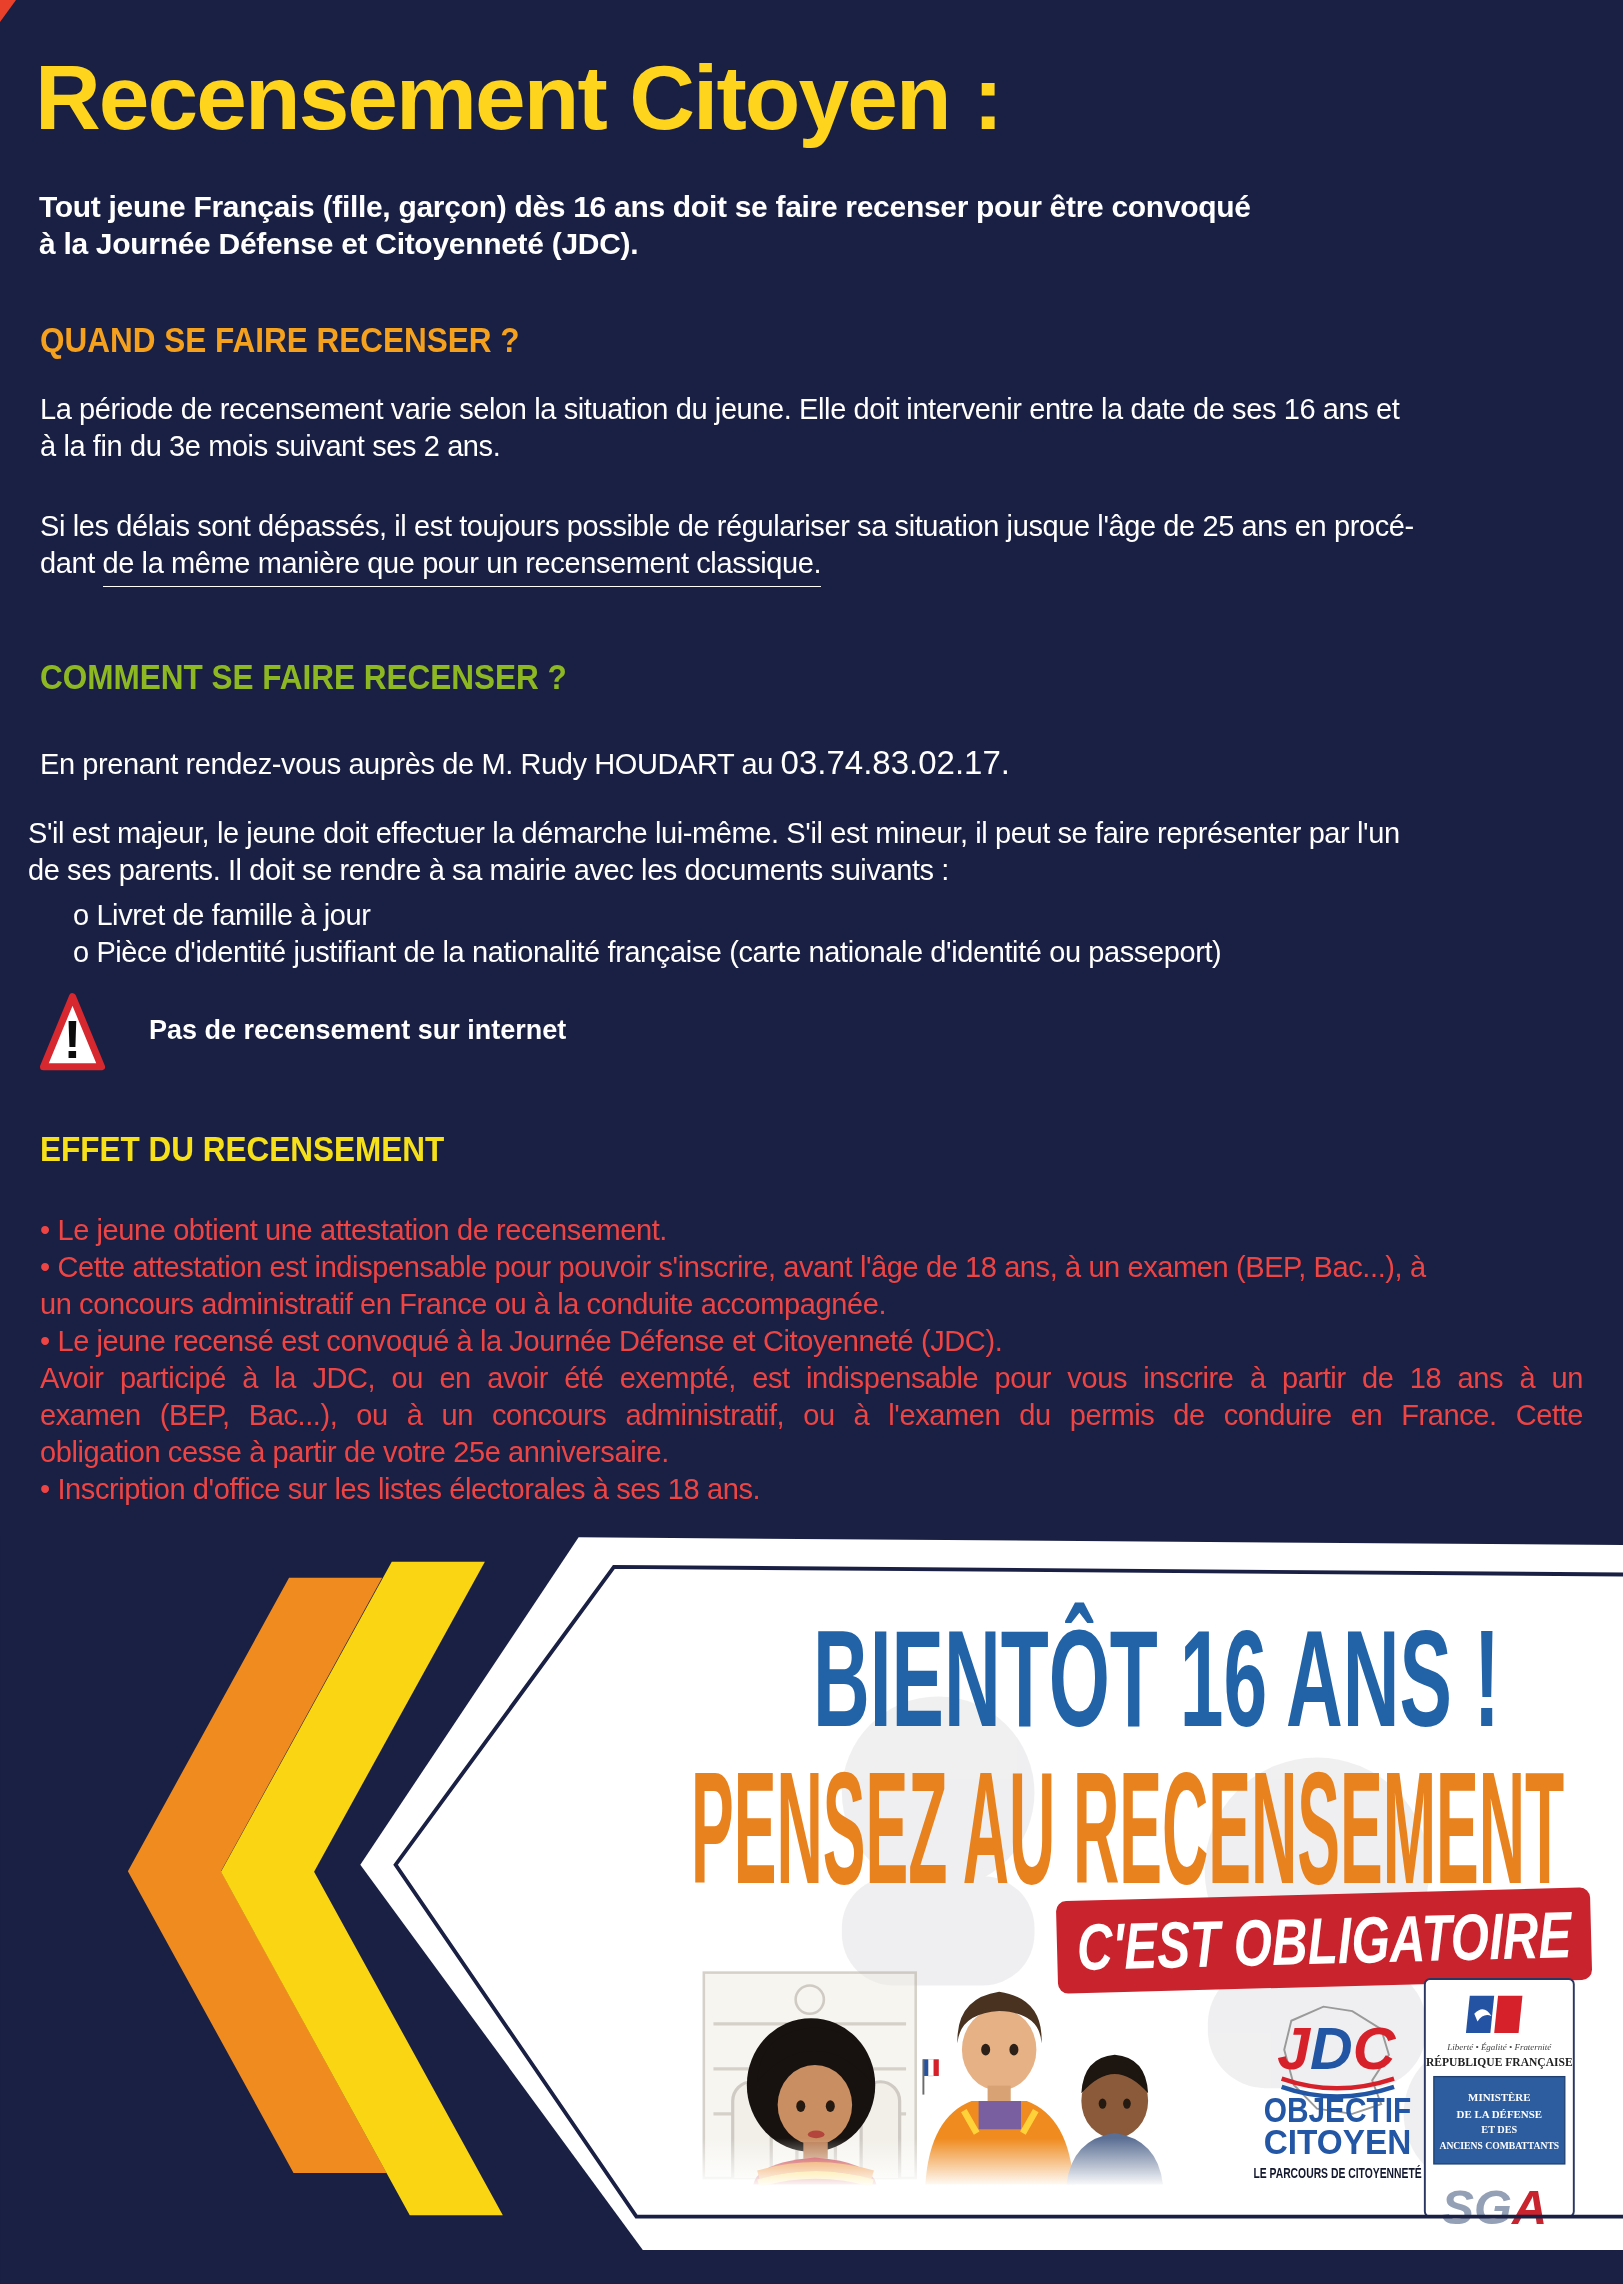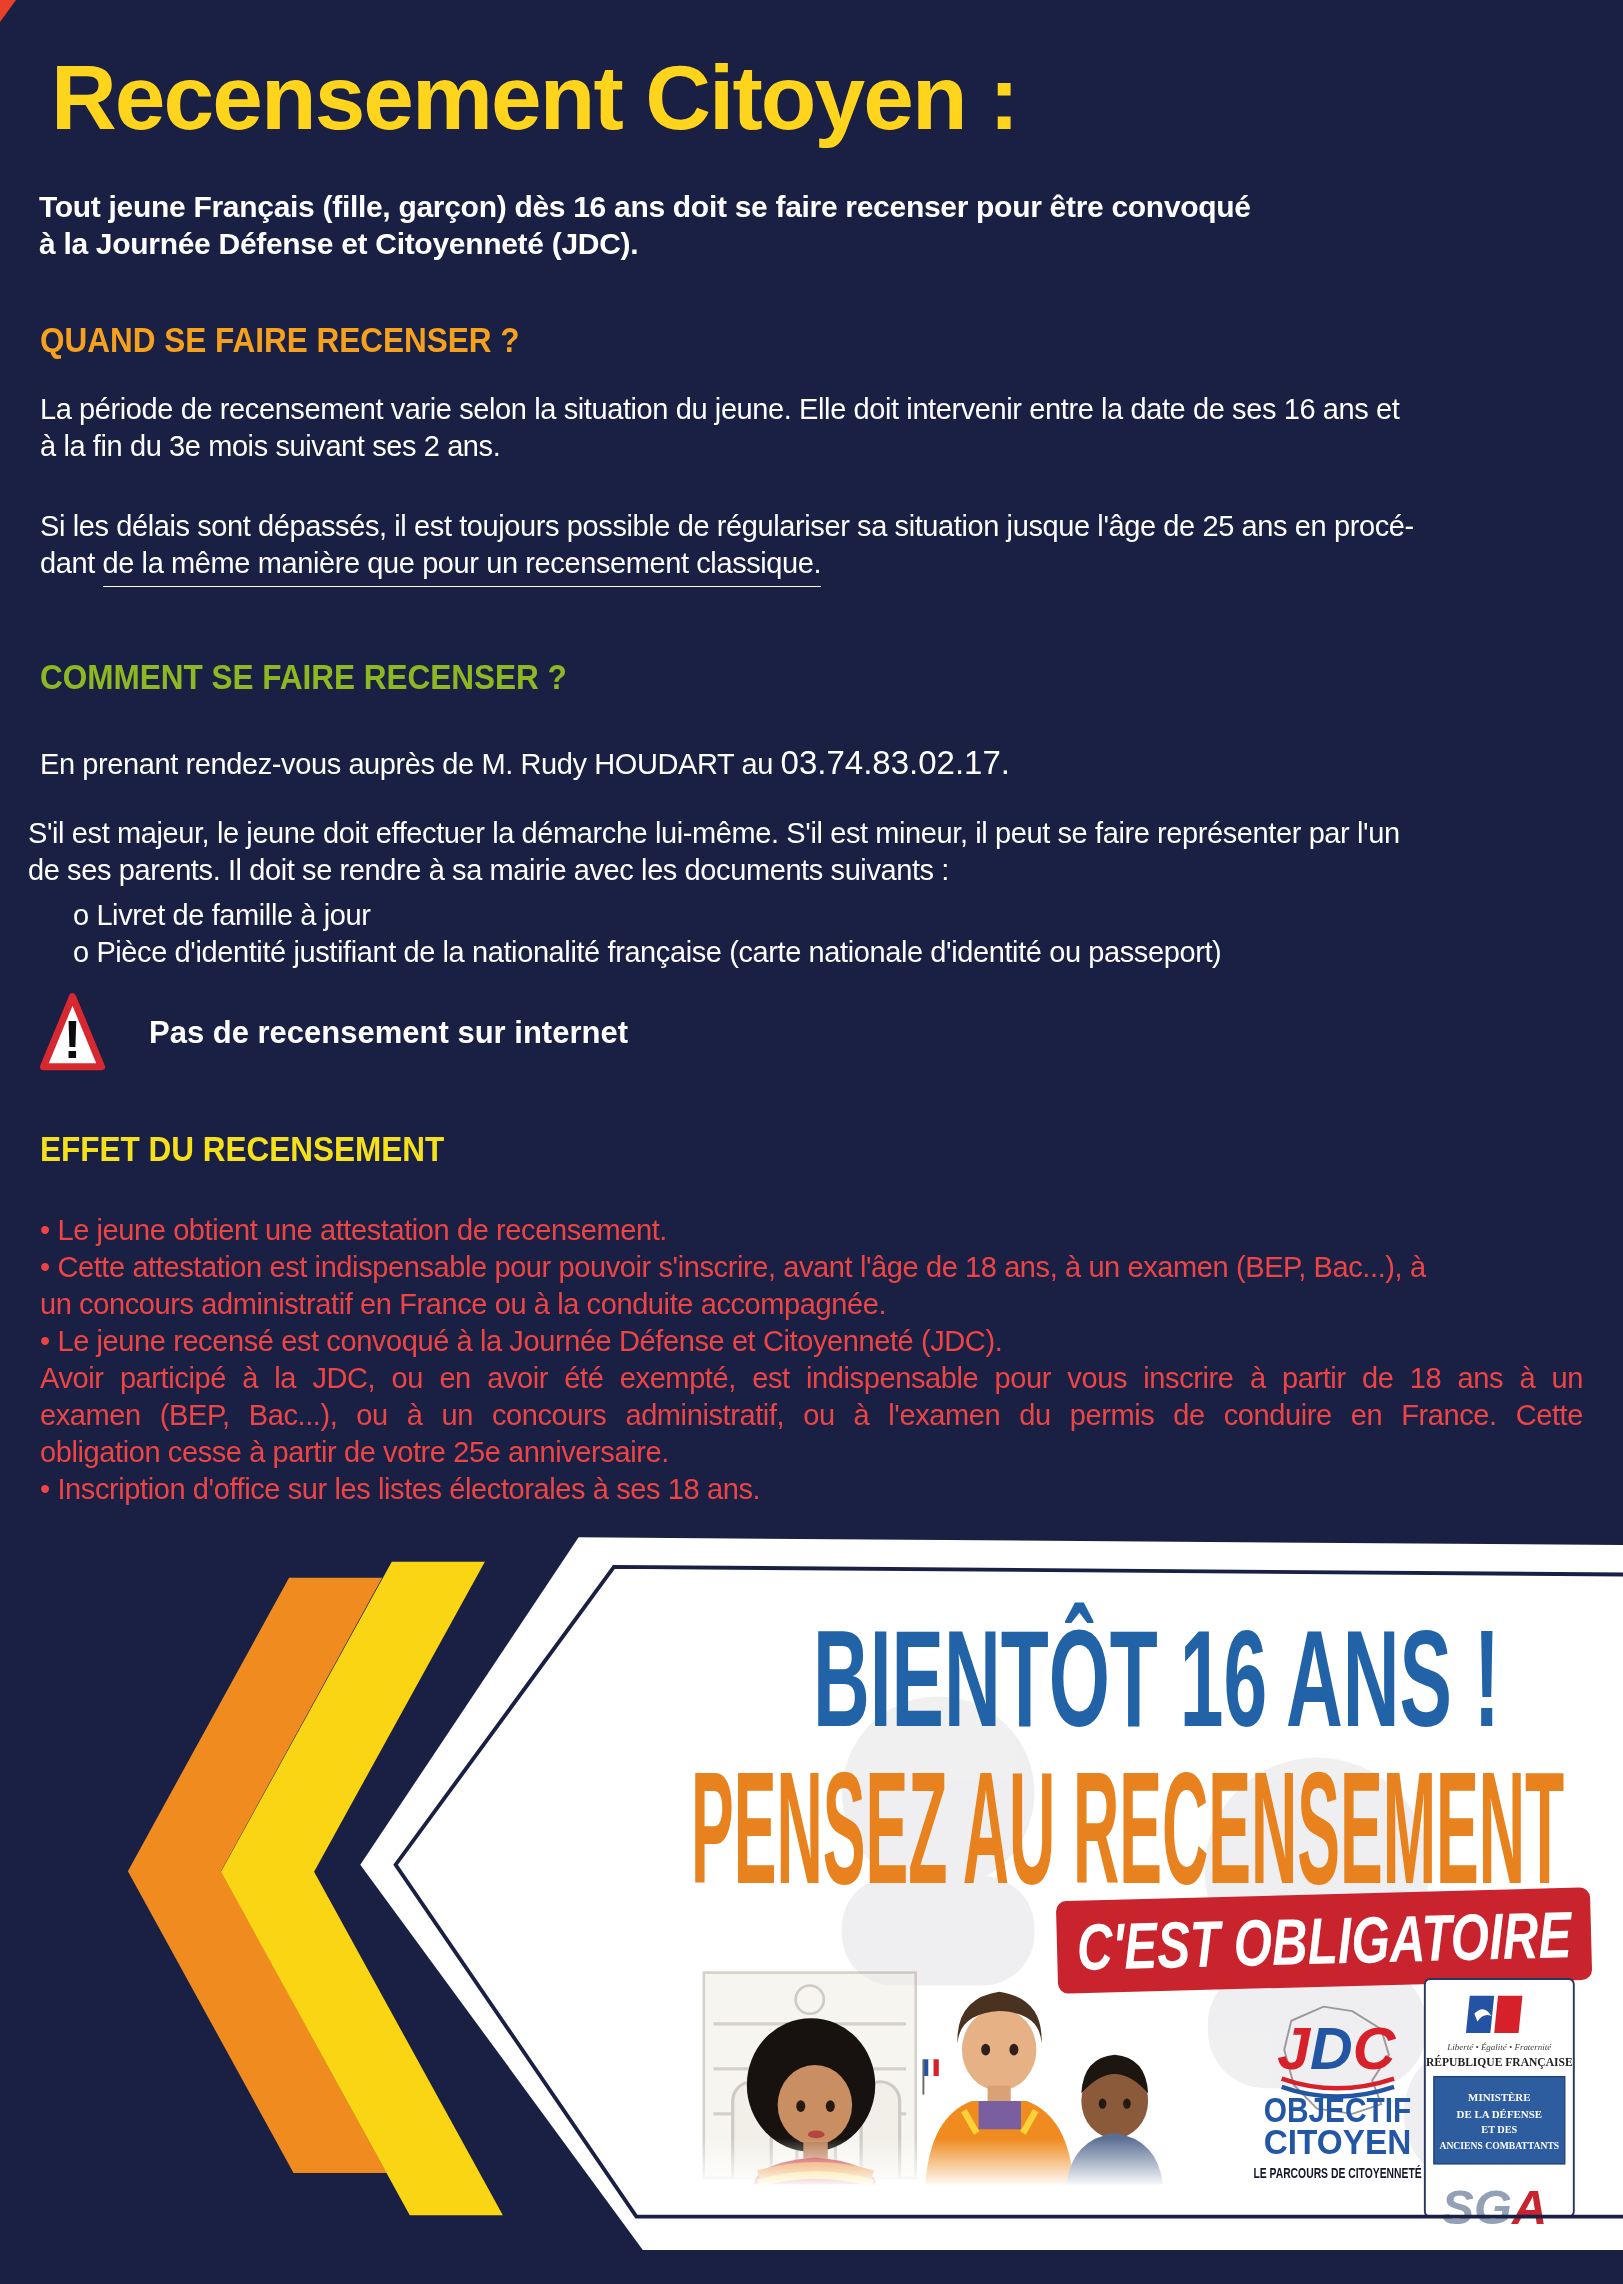--- a/index.html
+++ b/index.html
@@ -7,40 +7,40 @@
     --effet-yellow:#f6e01a; --chev-orange:#ef8b1f; --chev-yellow:#fad513;
     --poster-blue:#2263a8; --poster-orange:#e8821f; --badge-red:#c9232e;
     --jdc-red:#d6212b; --jdc-blue:#2255a4; --min-blue:#2d5d9e; --white:#ffffff;
   }
   *{margin:0;padding:0;box-sizing:border-box;}
   body{font-family:"Liberation Sans",sans-serif;background:#333;}
   .page{position:relative;width:1624px;height:2284px;background:var(--navy);overflow:hidden;}
   .abs{position:absolute;}
   .corner{width:0;height:0;border-top:22px solid #e8402a;border-right:16.7px solid transparent;}
 
-  .title{left:35px;top:46px;font-size:91px;font-weight:700;letter-spacing:-1.9px;color:var(--title-yellow);margin-left:16px;}
+  .title{left:35px;top:46px;font-size:91px;font-weight:700;letter-spacing:-1.9px;color:var(--title-yellow);}
   .subtitle{left:39px;top:188px;color:#fff;font-weight:700;font-size:30px;letter-spacing:-0.3px;line-height:37px;white-space:nowrap;}
 
   .h2{font-size:35px;font-weight:700;transform:scaleX(.9);transform-origin:left;white-space:nowrap;}
   .h2.quand{left:40px;top:320px;color:var(--orange-h);}
   .h2.comment{left:40px;top:657px;color:var(--green-h);}
   .h2.effet{left:40px;top:1129px;color:var(--effet-yellow);}
 
   .body-text{color:#fff;font-size:29px;font-weight:400;letter-spacing:-0.4px;line-height:37px;white-space:nowrap;}
   .p1{left:40px;top:391px;}
   .p2{left:40px;top:508px;}
   .u{border-bottom:1.9px solid #fff;padding-bottom:7px;}
   .rdv{left:40px;top:744px;}
   .phone{font-size:33px;letter-spacing:0;}
   .p4{left:28px;top:815px;}
   .docs{left:40px;top:897px;}
   .docs div{padding-left:33px;}
 
   .warn-wrap{left:39px;top:991px;height:84px;}
-  .warn-label{left:149px;top:1015px;color:#fff;font-size:31px;font-weight:700;white-space:nowrap;}
+  .warn-label{left:149px;top:1015px;color:#fff;font-size:27px;font-weight:700;white-space:nowrap;}
 
   .effet-lines{left:40px;top:1212px;width:1543px;color:#ef4444;font-size:29px;letter-spacing:-0.4px;line-height:37px;}
   .effet-lines div{white-space:nowrap;}
   .effet-lines div.just{white-space:normal;text-align:justify;text-align-last:justify;}
 
   .hero{left:0;top:1536px;width:1528px;height:748px;}
   svg text{font-family:"Liberation Sans",sans-serif;}
   .serif{font-family:"Liberation Serif",serif;}
 </style>
 </head>

